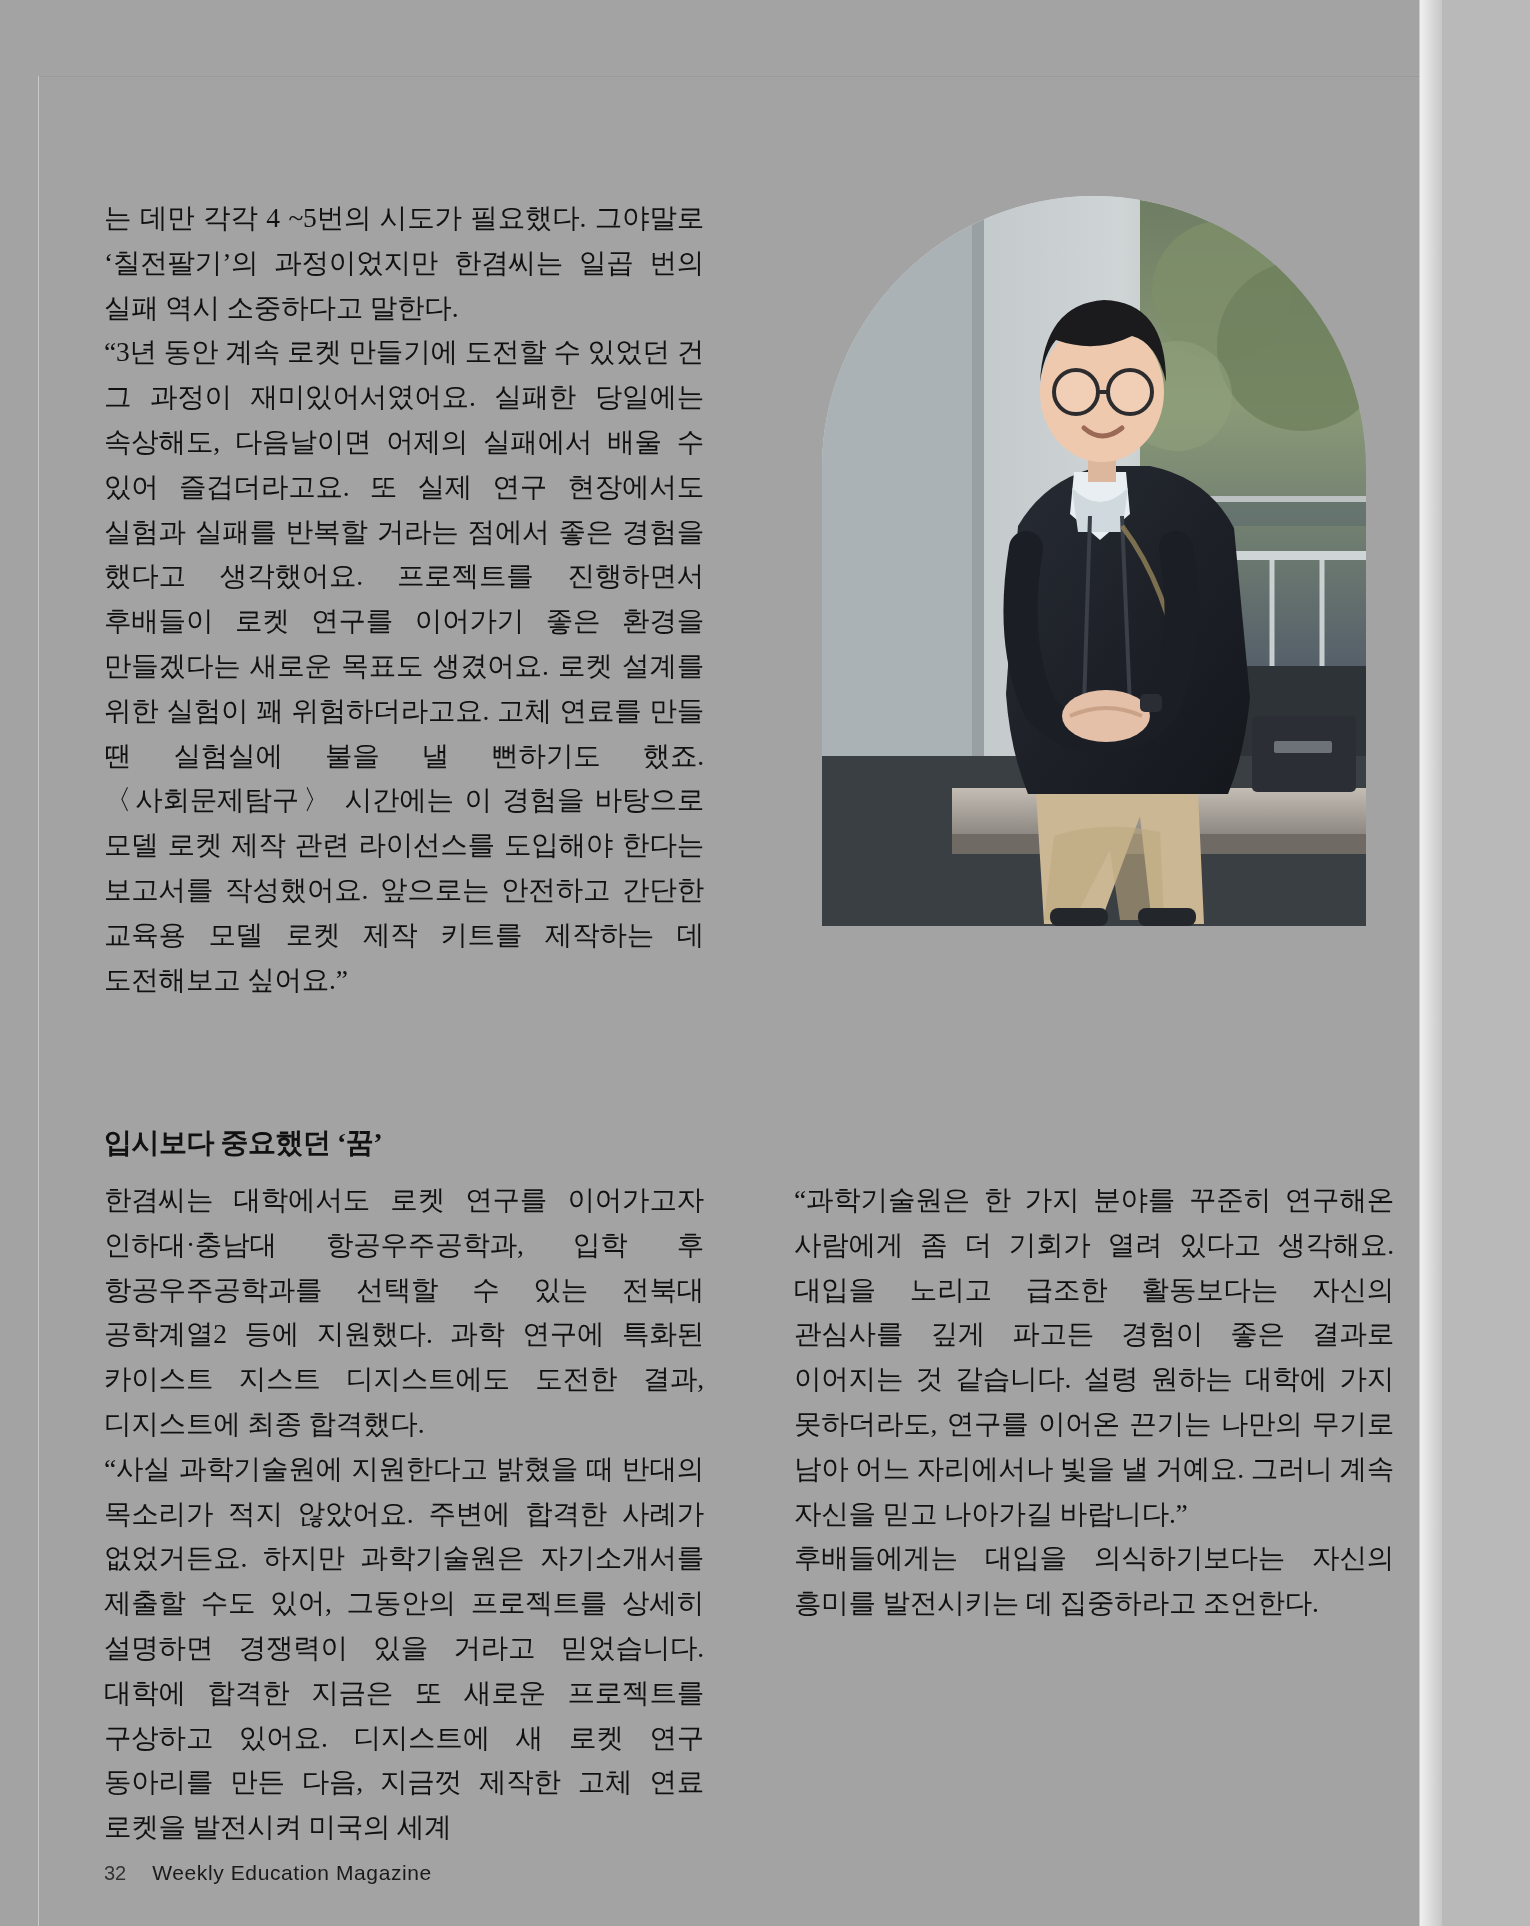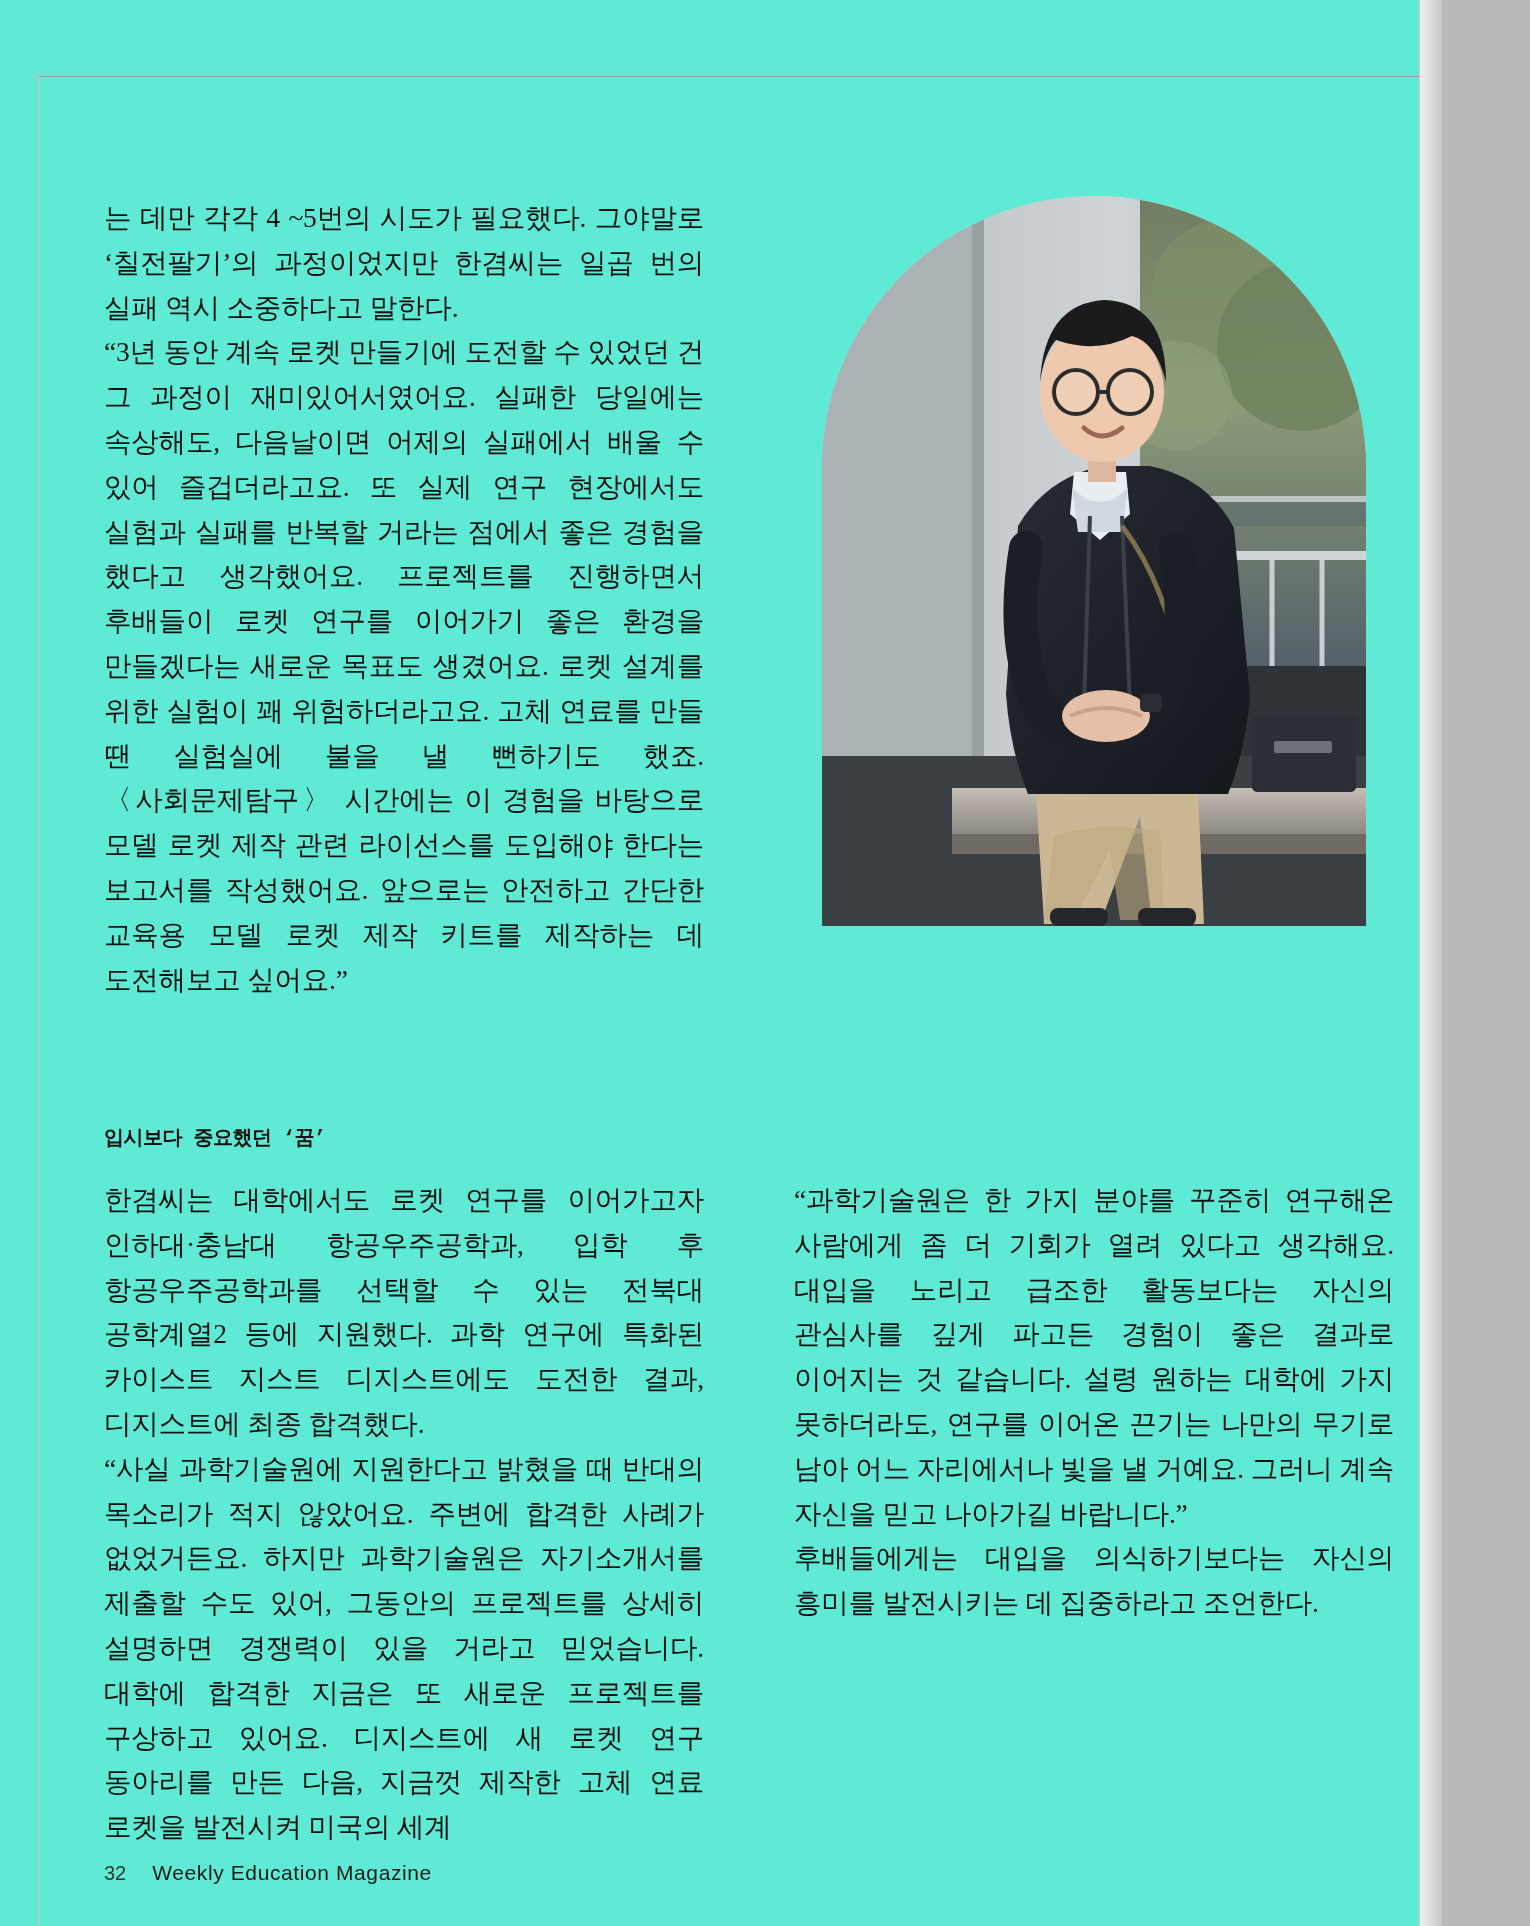--- a/index.html
+++ b/index.html
@@ -11,21 +11,21 @@
     width: 1530px;
     height: 1926px;
     font-family: "Liberation Serif", serif;
     overflow: hidden;
   }
   .page {
     position: absolute;
     left: 0; top: 0;
     width: 1442px;
     height: 1926px;
-    background: #5eead4;
+    background: #a3a3a3;
     box-sizing: border-box;
   }
   
   .top-rule {
     position: absolute;
     left: 38px;
     right: 22px;
     top: 76px;
     height: 1px;
     background: #9a9a9a;
@@ -97,23 +97,23 @@
     background: #cfd4d6;
   }
   .photo-svg { display:block; width:100%; height:100%; }
 
   
   .section-head {
     position: absolute;
     left: 0;
     top: 928px;
     width: 600px;
-    font-family: Liberation Mono, monospace;
+    font-family: Liberation Serif, serif;
     font-weight: bold;
-    font-size: 20px;
+    font-size: 28px;
     color: #111111;
     letter-spacing: -0.5px;
   }
 
   .col-left-bottom {
     position: absolute;
     left: 0;
     top: 982px;
     width: 600px;
   }

